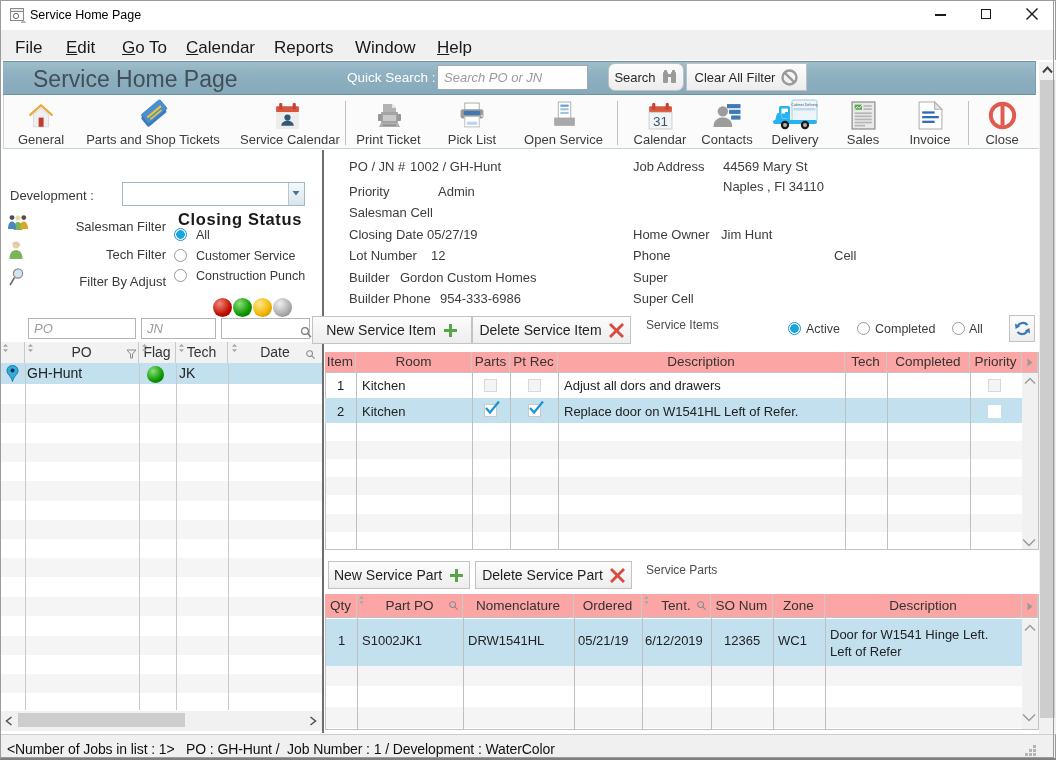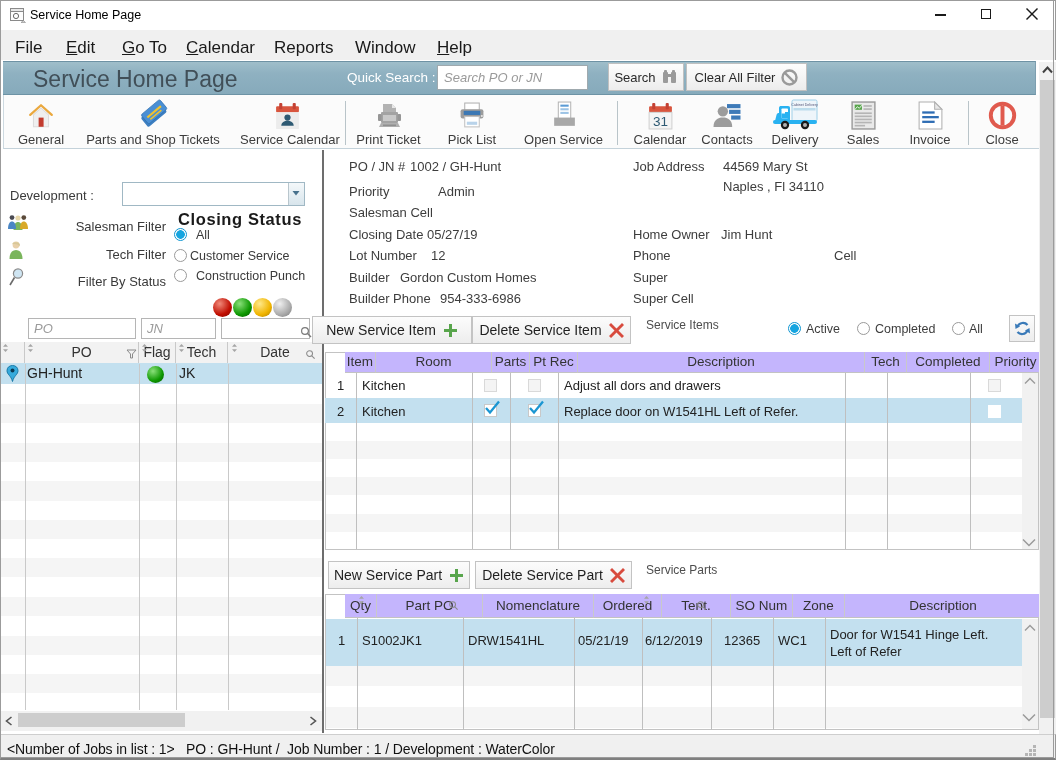--- a/index.html
+++ b/index.html
@@ -51,21 +51,21 @@
 
 .sbtrack { background:#f1f1f1; position:absolute; }
 .sbthumb { background:#cdcdcd; position:absolute; }
 
 
 #rightarea { left:325px; top:150px; width:714px; height:583px; background:#fff; }
 #vsep { left:322px; top:150px; width:2px; height:583px; background:#6d6d6d; }
 .dlbl { position:absolute; font-size:13px; color:#3d3d3d; white-space:nowrap; }
 .gbtn { position:absolute; height:28px; background:linear-gradient(#fcfcfc,#ededed); border:1px solid #c3c3c3; font-size:14px; color:#1f1f1f; display:flex; align-items:center; justify-content:center; gap:7px; }
 .sectitle { position:absolute; font-size:12px; color:#4d4d4d; }
-.igh { position:absolute; height:21px; background:#c4b5fd; border-right:1px solid #c9c9c9; border-bottom:1px solid #c3c3c3; font-size:13.5px; color:#333; text-align:center; line-height:20px;margin-left:20px; }
+.igh { position:absolute; height:21px; background:#fca5a5; border-right:1px solid #c9c9c9; border-bottom:1px solid #c3c3c3; font-size:13.5px; color:#333; text-align:center; line-height:20px; }
 .icol { position:absolute; width:1px; background:#bfbfbf; }
 .irow { position:absolute; left:0; width:697px; }
 .icell { position:absolute; font-size:13px; color:#222; }
 .cb { position:absolute; width:13px; height:13px; background:#fff; border:1px solid #c8c8c8; }
 .cb.dis { background:#f4f4f4; border:1px solid #d9d9d9; }
 
 #statusbar { left:0; top:734px; width:1056px; height:26px; background:#f0f0f0; border-top:1px solid #cecece; border-bottom:2px solid #7f7f7f; border-left:1px solid #9a9a9a; border-right:1px solid #9a9a9a; }
 #statustext { left:7px; top:741px; font-size:14px; letter-spacing:-0.1px; color:#111; }
 
 #appscroll { left:1039px; top:62px; width:17px; height:698px; background:#f1f1f1; }
@@ -94,21 +94,21 @@
 <div class="abs menuitem" style="left:122px; top:38px;"><span class="u">G</span>o To</div>
 <div class="abs menuitem" style="left:186px; top:38px;"><span class="u">C</span>alendar</div>
 <div class="abs menuitem" style="left:274px; top:38px;">Reports</div>
 <div class="abs menuitem" style="left:355px; top:38px;">Window</div>
 <div class="abs menuitem" style="left:437px; top:38px;"><span class="u">H</span>elp</div>
 
 <div class="abs" id="teal"></div>
 <div class="abs" id="tealtitle">Service Home Page</div>
 <div class="abs" id="qslabel">Quick Search :</div>
 <div class="abs" id="qsinput">Search PO or JN</div>
-<div class="abs hbtn" style="left:608px; width:76px;">Search
+<div class="abs hbtn" style="left:608px; width:76px;border-radius:7px;">Search
   <svg width="16" height="14" viewBox="0 0 16 14">
       <g fill="#9a9a9a">
         <rect x="1" y="2" width="5" height="11" rx="1"></rect>
         <rect x="9" y="2" width="5" height="11" rx="1"></rect>
         <rect x="5" y="4" width="5" height="3"></rect>
         <rect x="2" y="0" width="3" height="3" rx="1"></rect>
         <rect x="10" y="0" width="3" height="3" rx="1"></rect>
       </g>
     </svg>
 </div>
@@ -308,26 +308,26 @@
   <circle cx="7" cy="4" r="3.4" fill="#e8d0a9"></circle>
     <path d="M3 3.2 C3.5 0.8 10 0 11 3.5 L10.5 5.5 C10 3 5 2.5 3 3.2 Z" fill="#d8c898"></path>
   <path d="M0.5 18 C0.5 12 3 9 7 9 C11 9 13.5 12 13.5 18 Z" fill="#7ab55c"></path>
 </svg>
 <div class="abs lbl rlabel" style="top:247px;">Tech Filter</div>
 
 <svg class="abs" style="left:9px; top:268px;" width="15" height="19" viewBox="0 0 15 19">
   <circle cx="9" cy="5.5" r="4.6" fill="#cfe5f2" stroke="#8a8a8a" stroke-width="1.2"></circle>
   <line x1="5.5" y1="9.5" x2="1" y2="17" stroke="#6a6a6a" stroke-width="1.6"></line>
 </svg>
-<div class="abs lbl rlabel" style="top:274px;">Filter By Status</div>
+<div class="abs lbl rlabel" style="top:274px;">Filter By Adjust</div>
 
 <div class="radio sel" style="left:174px; top:228px;"></div>
 <div class="abs lbl" style="left:196px; top:228px; font-size:12.5px;">All</div>
 <div class="radio" style="left:174px; top:249px;"></div>
-<div class="abs lbl" style="left:190px; top:249px; font-size:12.5px;text-align:center;">Customer Service</div>
+<div class="abs lbl" style="left:196px; top:249px; font-size:12.5px;text-align:center;">Customer Service</div>
 <div class="radio" style="left:174px; top:269px;"></div>
 <div class="abs lbl" style="left:196px; top:269px; font-size:12.5px;">Construction Punch</div>
 
 <div class="orb" style="left:213px; top:298px; background:radial-gradient(circle at 35% 30%, #f08a7a, #c00d00 60%, #7a0800);"></div>
 <div class="orb" style="left:233px; top:298px; background:radial-gradient(circle at 35% 30%, #8ae07a, #0d9800 60%, #065200);"></div>
 <div class="orb" style="left:253px; top:298px; background:radial-gradient(circle at 35% 30%, #ffe98a, #f0b400 60%, #a87a00);"></div>
 <div class="orb" style="left:273px; top:298px; background:radial-gradient(circle at 35% 30%, #f0f0f0, #ababab 60%, #787878);"></div>
 
 <input class="pinput" style="left: 28px; top: 318px; width: 108px;" value="PO">
 <input class="pinput" style="left: 141px; top: 318px; width: 75px;" value="JN">

